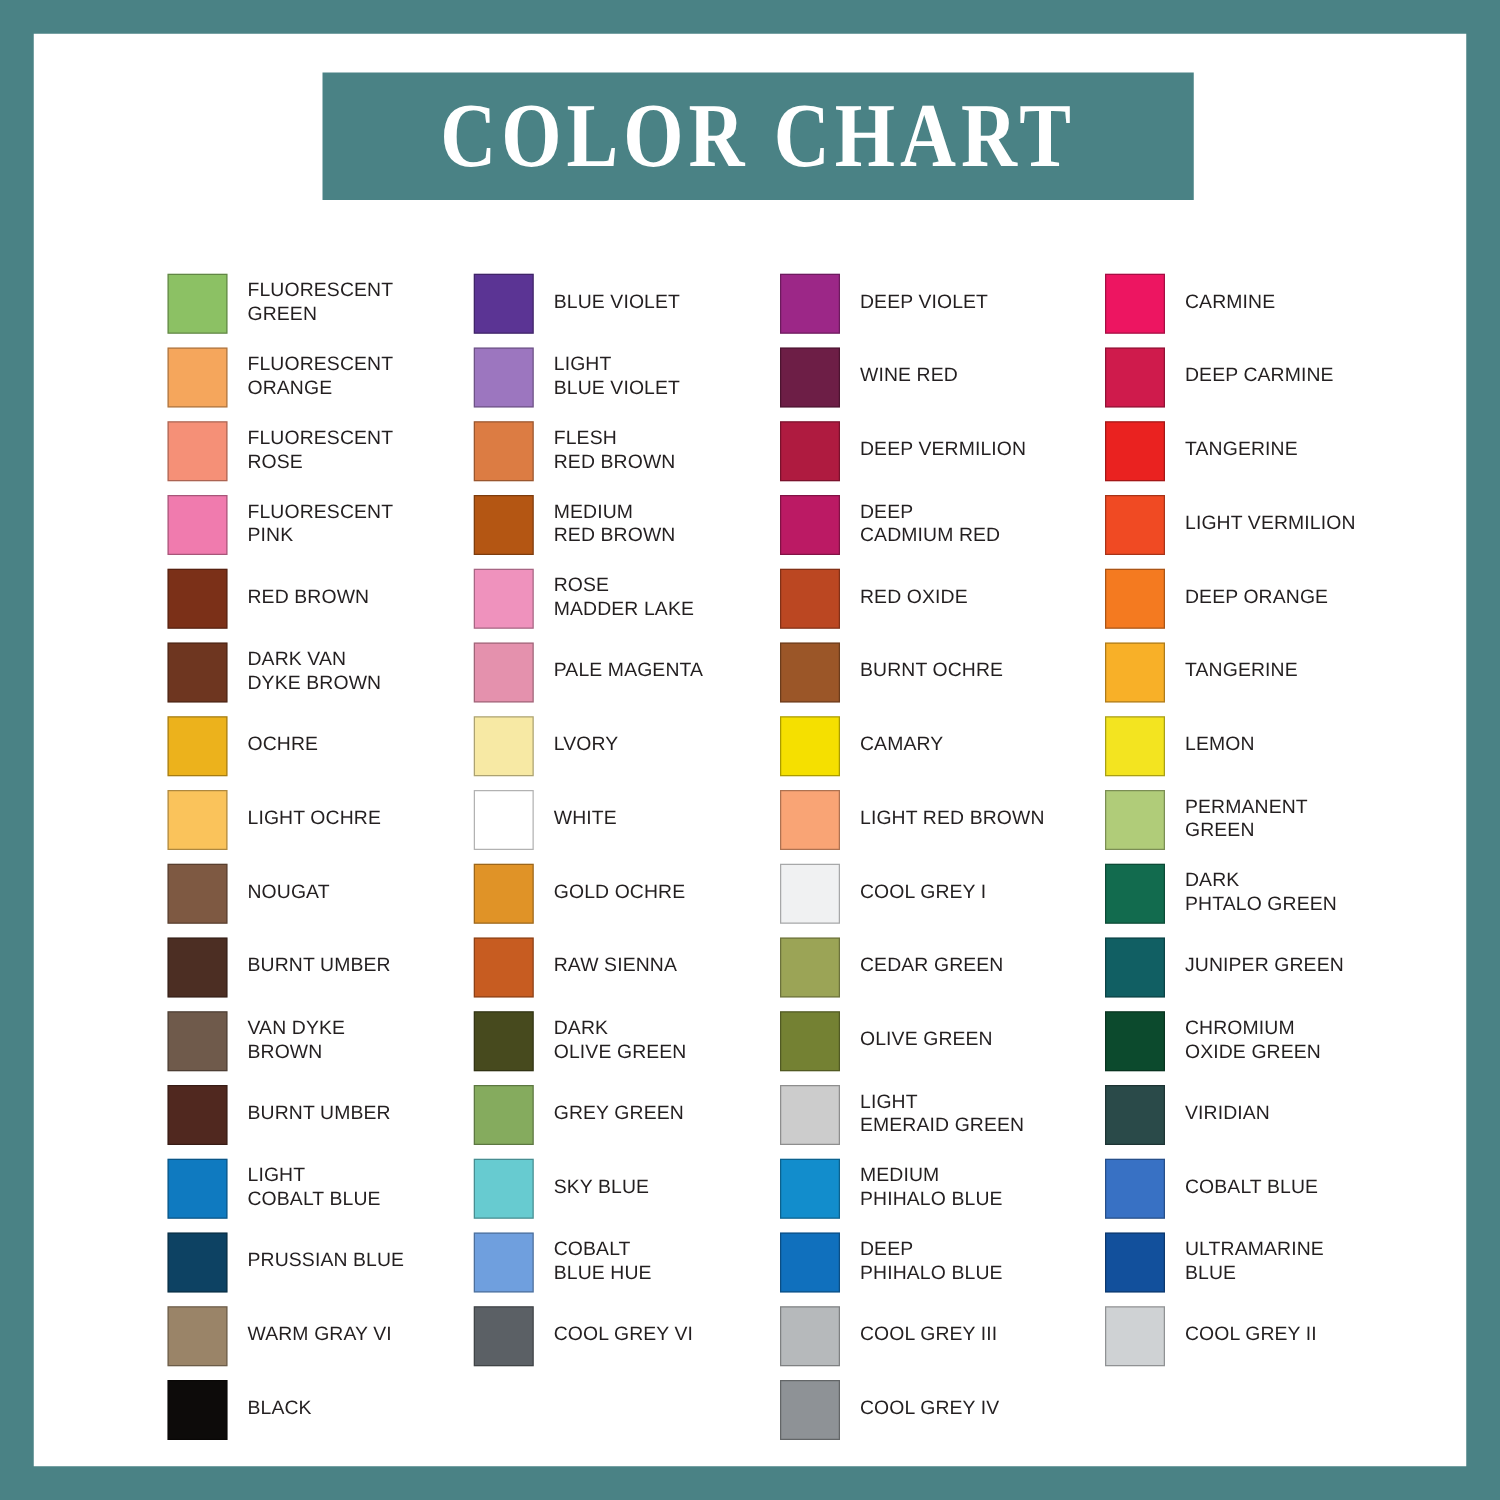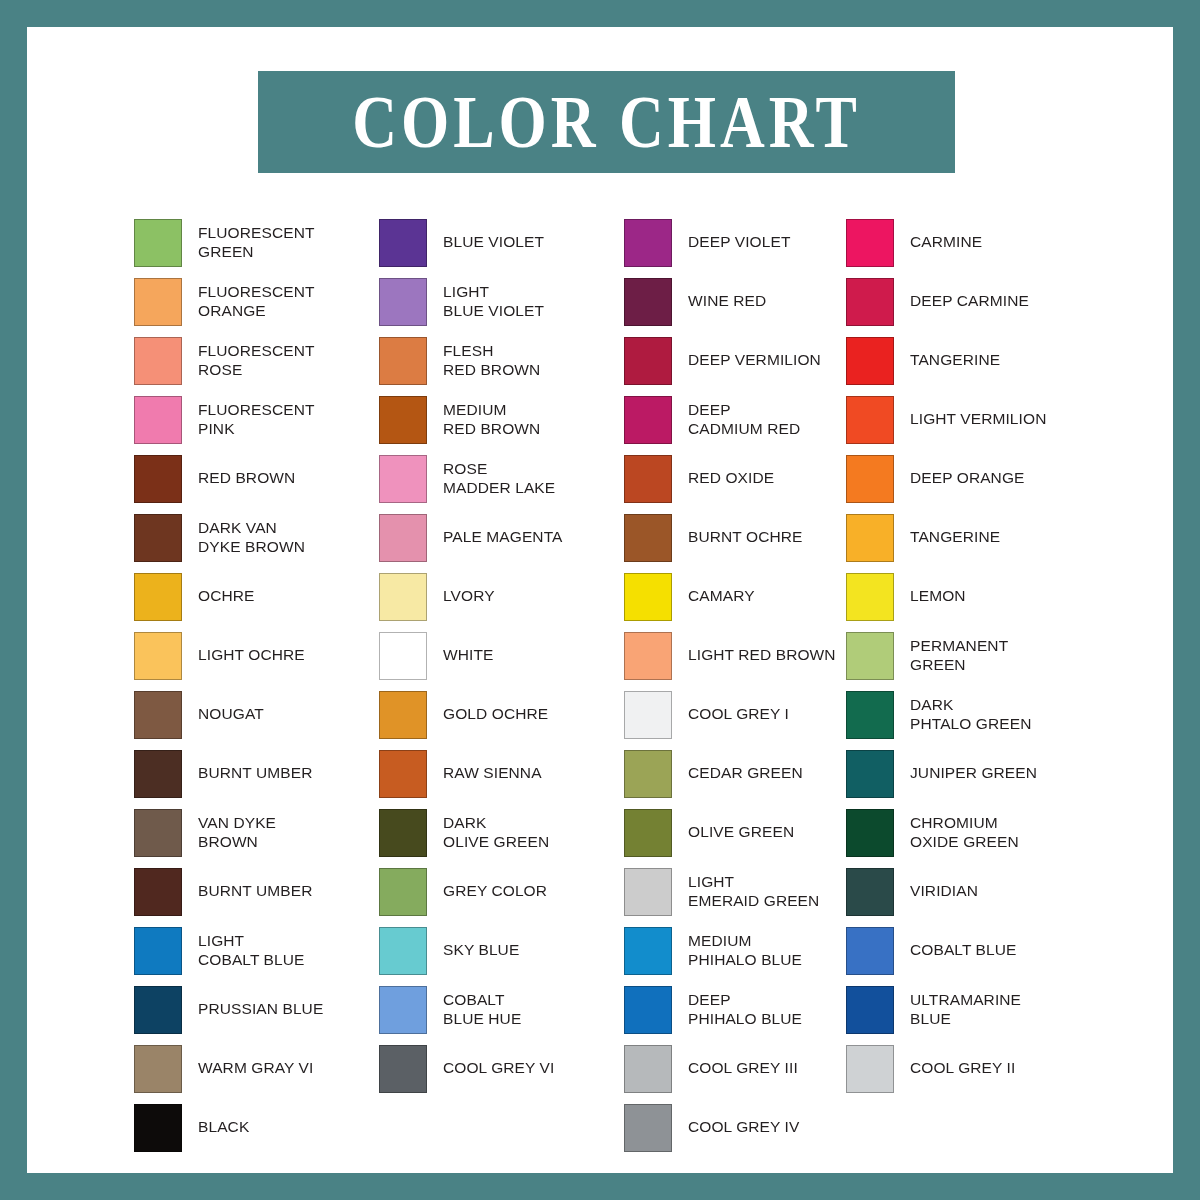--- a/index.html
+++ b/index.html
@@ -33,21 +33,20 @@
   #title-banner {
     position: absolute;
     left: 231px;
     top: 31px;
     width: 697px;
     height: 102px;
     background: #4a8285;
     display: flex;
     align-items: center;
     justify-content: center;
-    margin-top: 13px;
   }
   #title-text {
     font-family: "Liberation Serif", "DejaVu Serif", serif;
     font-weight: bold;
     font-size: 62px;
     letter-spacing: 4px;
     color: #ffffff;
     line-height: 1;
     white-space: nowrap;
     transform: scaleY(1.18);
@@ -62,21 +61,21 @@
     height: 100%;
   }
   .swatch-column {
     position: absolute;
     top: 186px;
     width: 245px;
   }
   .col-0 { left: 107px; }
   .col-1 { left: 352px; }
   .col-2 { left: 597px; }
-  .col-3 { left: 803px; padding-left: 16px; }
+  .col-3 { left: 841px; padding-left: 16px; }
 
   .swatch-row {
     position: relative;
     height: 59px;
     display: flex;
     align-items: center;
   }
   .swatch-chip {
     width: 48px;
     height: 48px;
@@ -223,21 +222,21 @@
             <div class="swatch-chip" style="background: rgb(199, 92, 33);"></div>
             <div class="swatch-label">RAW SIENNA</div>
           </div>
           <div class="swatch-row">
             <div class="swatch-chip" style="background: rgb(71, 74, 30);"></div>
             <div class="swatch-label">DARK
 OLIVE GREEN</div>
           </div>
           <div class="swatch-row">
             <div class="swatch-chip" style="background: rgb(133, 171, 94);"></div>
-            <div class="swatch-label">GREY COLOR</div>
+            <div class="swatch-label">GREY GREEN</div>
           </div>
           <div class="swatch-row">
             <div class="swatch-chip" style="background: rgb(103, 203, 208);"></div>
             <div class="swatch-label">SKY BLUE</div>
           </div>
           <div class="swatch-row">
             <div class="swatch-chip" style="background: rgb(111, 159, 222);"></div>
             <div class="swatch-label">COBALT
 BLUE HUE</div>
           </div>

